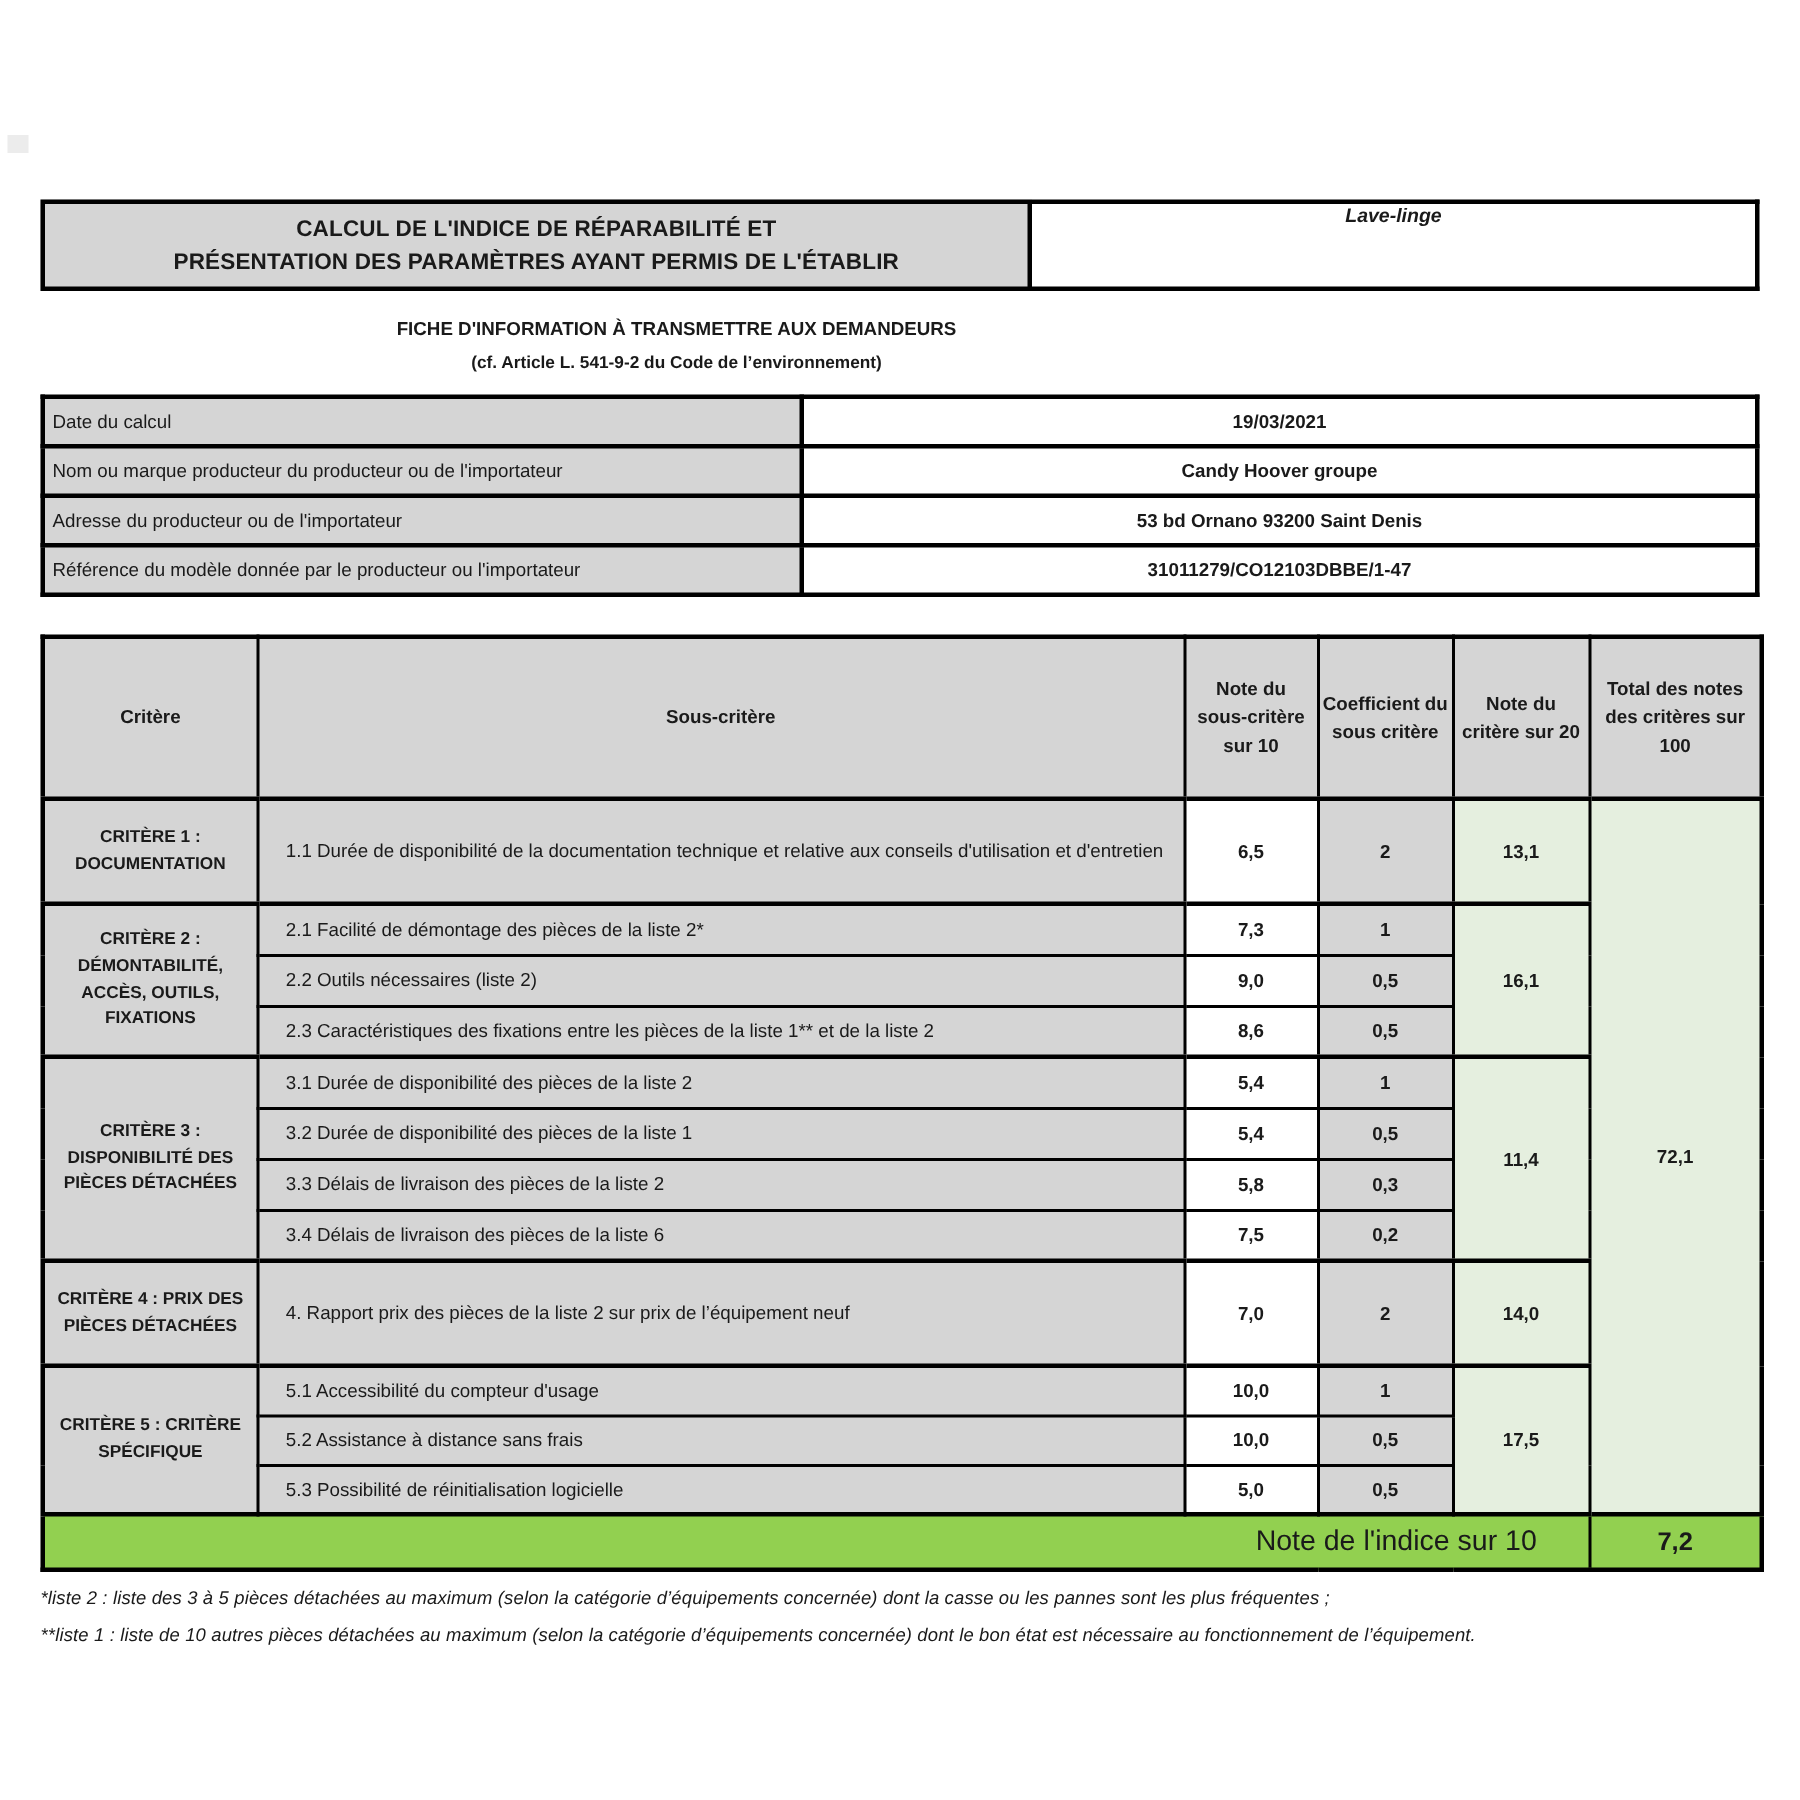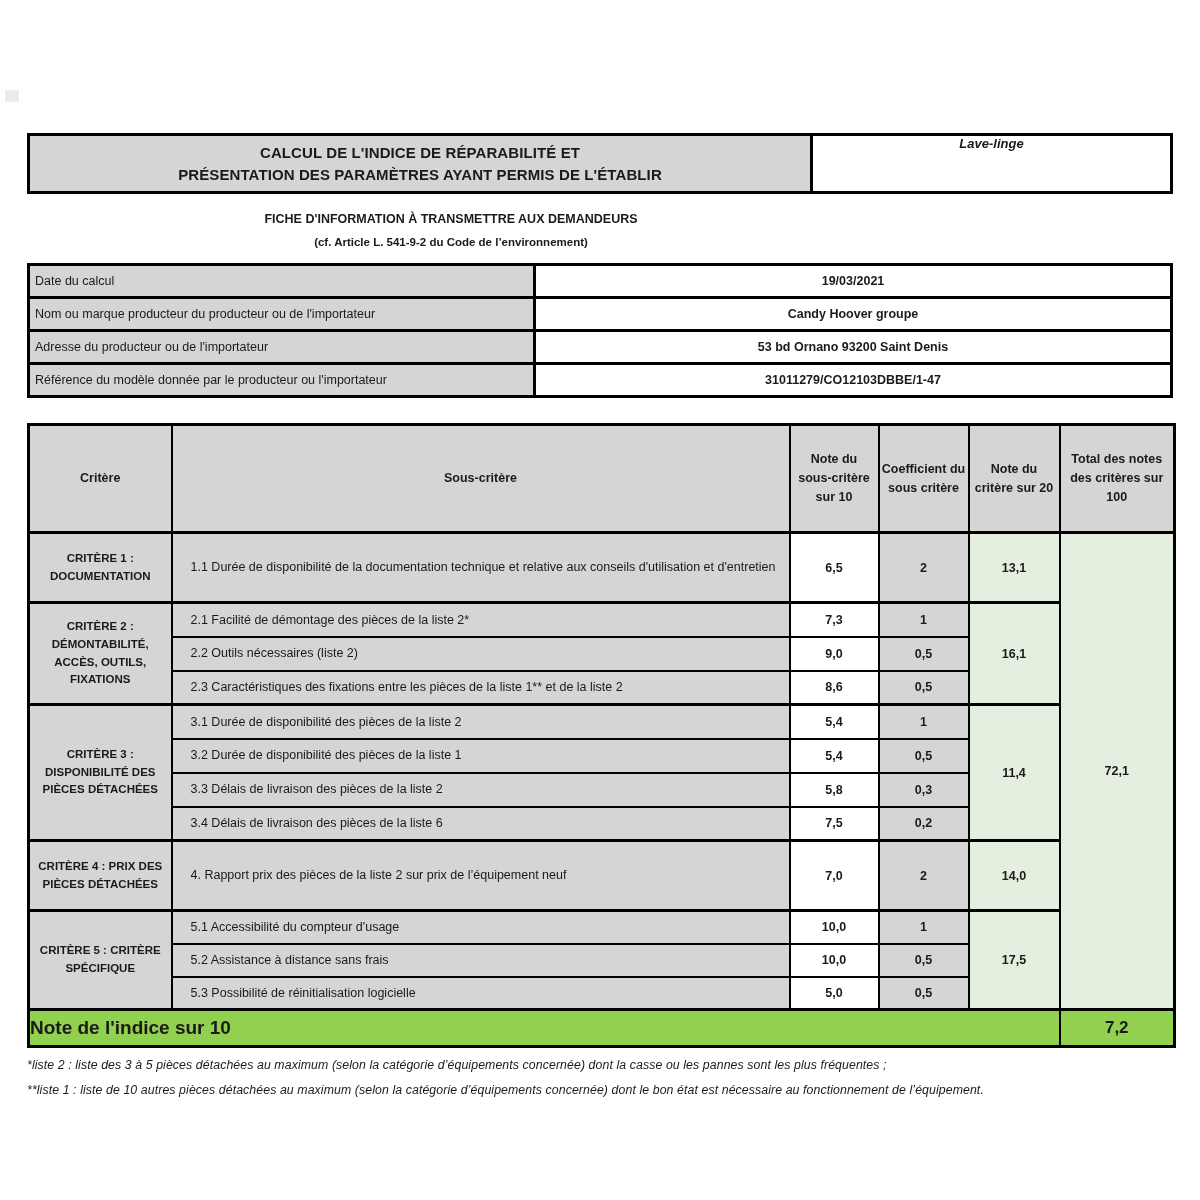--- a/index.html
+++ b/index.html
@@ -19,21 +19,21 @@
   .artifact {
     position: absolute;
     left: 5px; top: 90px;
     width: 14px; height: 12px;
     background: #ececec;
   }
 
   
   .title-row { display: flex; width: 1146px; height: 61px; }
   .title-main {
-    width: 786px;
+    width: 661px;
     background: #d5d5d5;
     border: 3px solid #000;
     display: flex; flex-direction: column;
     justify-content: center; align-items: center;
     gap: 5px;
     text-align: center;
   }
   .title-main div { font-weight: bold; font-size: 15px; letter-spacing: 0.1px; }
   .title-product {
     flex: 1;
@@ -83,22 +83,22 @@
     line-height: 1.45;
   }
   td.n10 { background: #ffffff; font-weight: bold; font-size: 12.5px; text-align: center; }
   td.coef { background: #d5d5d5; font-weight: bold; font-size: 12.5px; text-align: center; }
   td.n20 { background: #e5efdf; font-weight: bold; font-size: 12.5px; text-align: center; }
   td.total { background: #e5efdf; font-weight: bold; font-size: 12.5px; text-align: center; }
   tr.group-start > td { border-top-width: 3px; }
   tr.final { height: 37px; }
   tr.final td { background: #92d050; border-top-width: 3px; }
   td.final-label {
-    text-align: left; padding-right: 34px;
-    font-weight: bold; font-size: 19px;
+    text-align: right; padding-right: 34px;
+    font-weight: normal; font-size: 19px;
   }
   td.final-value { text-align: center; font-weight: bold; font-size: 17px; }
 
   
   .footnotes { margin-top: 10px; width: 1146px; }
   .footnotes div {
     font-style: italic; font-size: 12.3px;
     margin-bottom: 11px; letter-spacing: 0.1px;
   }
 </style>

